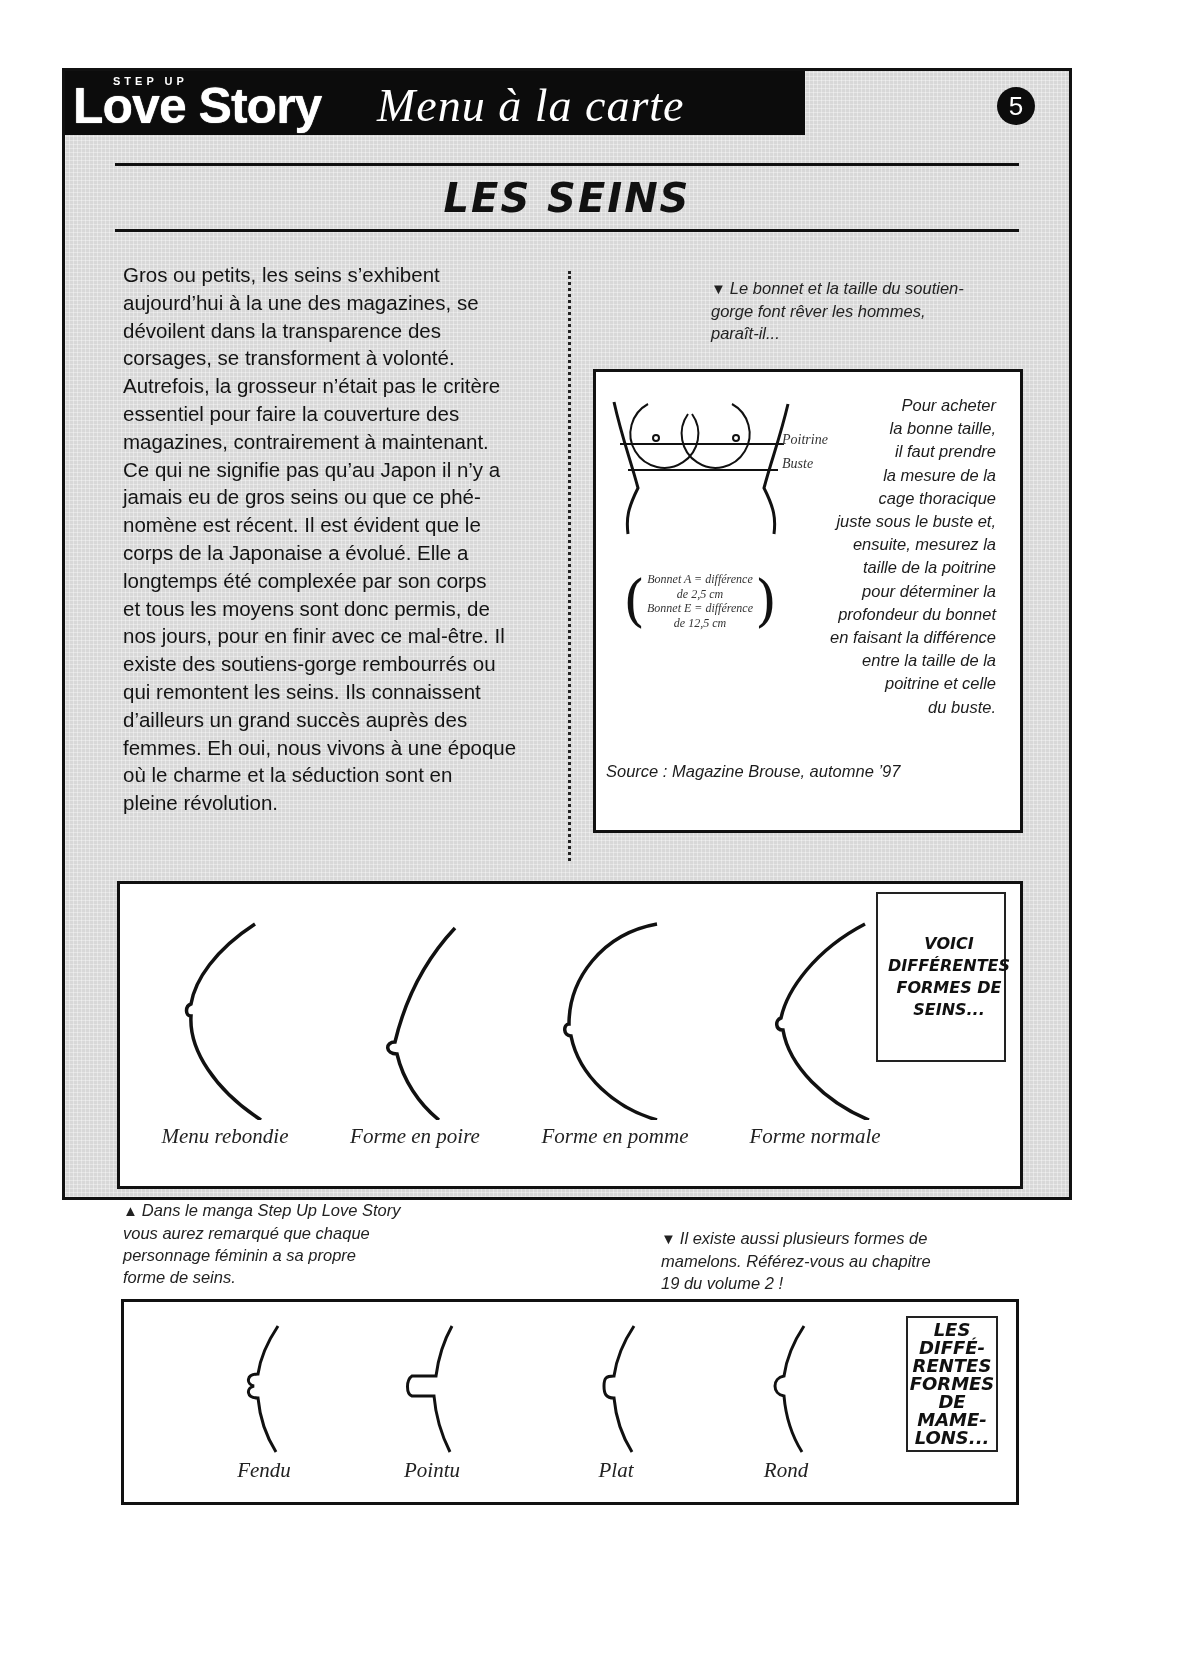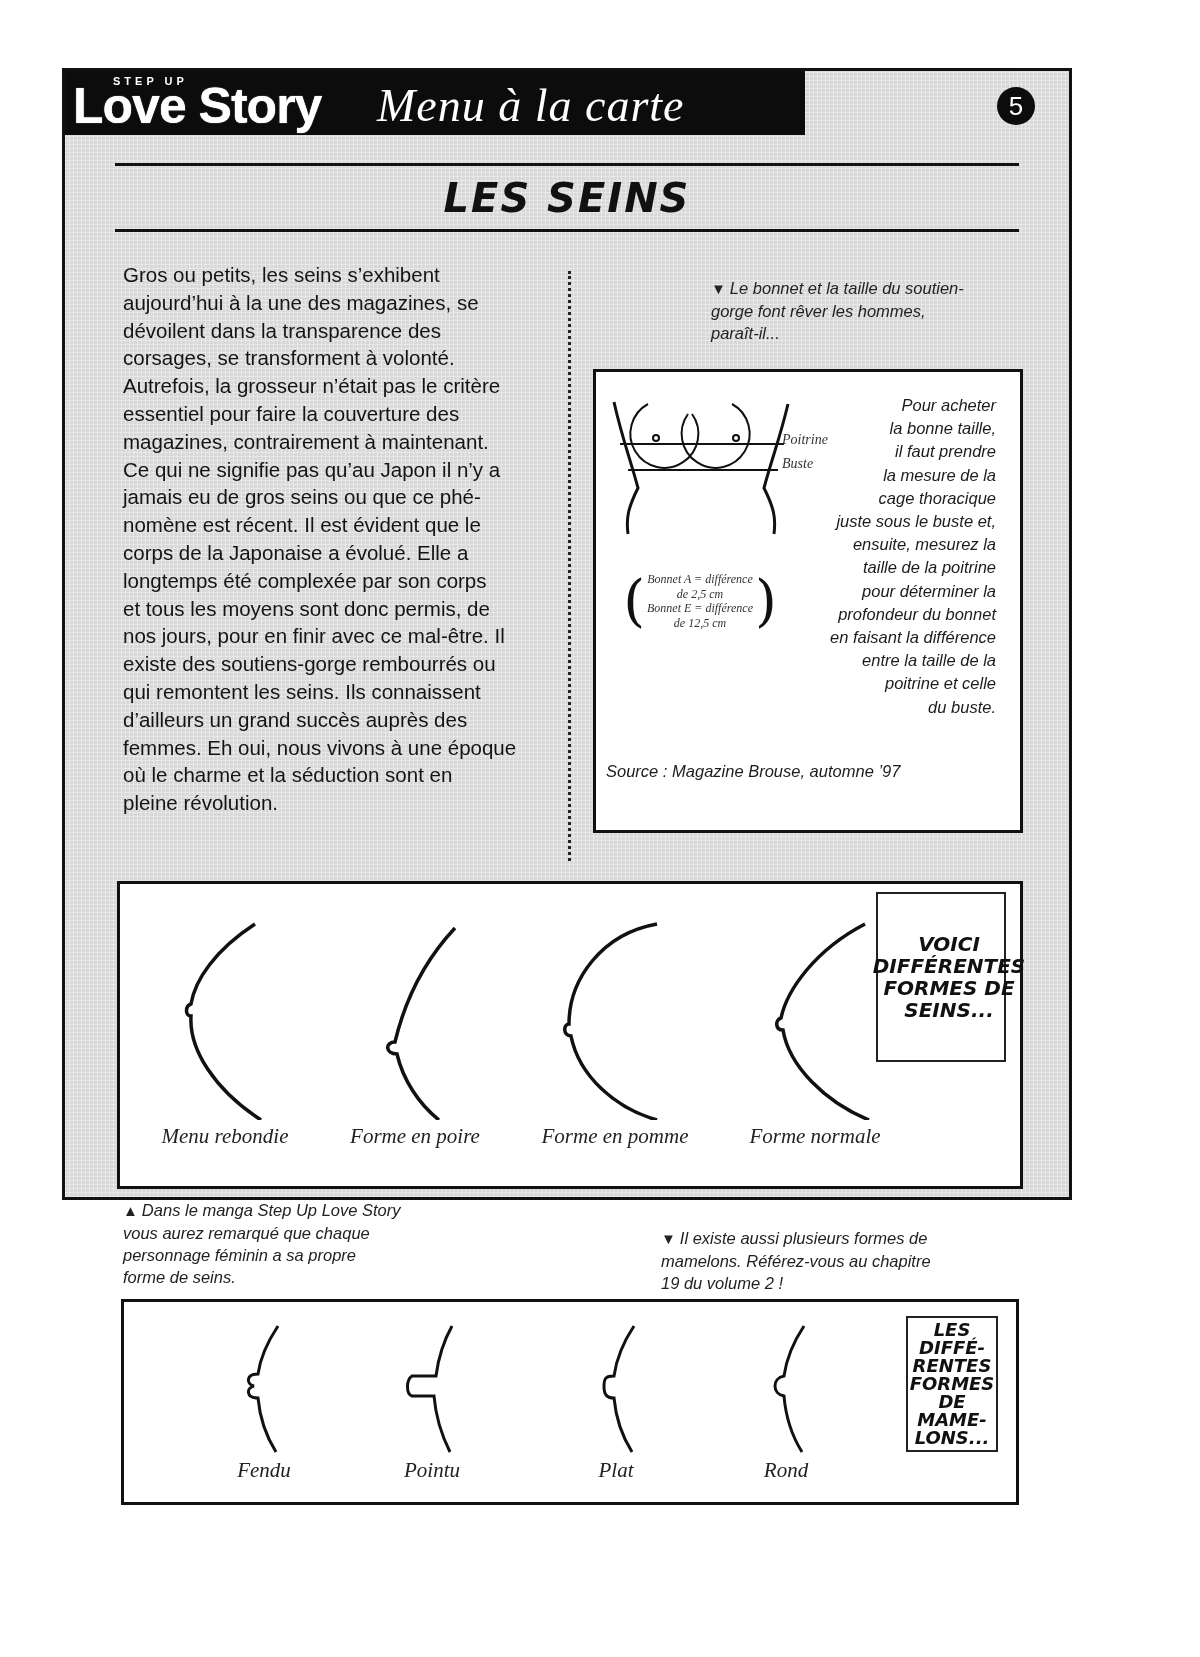--- a/index.html
+++ b/index.html
@@ -92,21 +92,21 @@
     
     .panel { position: absolute; background: #fff; border: 3px solid #111; }
     .panel.shapes { left: 52px; top: 810px; width: 906px; height: 308px; }
     .panel.nipples { left: 56px; top: 1228px; width: 898px; height: 206px; }
     .panel-label {
       position: absolute; border: 2px solid #222; background: #fff;
       display: flex; align-items: center; justify-content: center; text-align: center;
       font-weight: bold; font-style: italic; color: #111; white-space: pre-line;
       font-family: "DejaVu Sans", sans-serif;
     }
-    .panel.shapes .panel-label { right: 14px; top: 8px; width: 130px; height: 170px; font-size: 20px; line-height: 22px; padding-left: 16px; }
+    .panel.shapes .panel-label { right: 14px; top: 8px; width: 130px; height: 170px; font-size: 16px; line-height: 22px; padding-left: 16px; }
     .panel.nipples .panel-label { right: 18px; top: 14px; width: 92px; height: 136px; font-size: 18px; line-height: 18px; }
     .shape-item { position: absolute; text-align: center; }
     .shape-item .name {
       font-family: "Liberation Serif", serif; font-style: italic; font-size: 21px; color: #222; white-space: nowrap;
     }
   </style>
 </head>
 <body>
 
 <div class="page">

